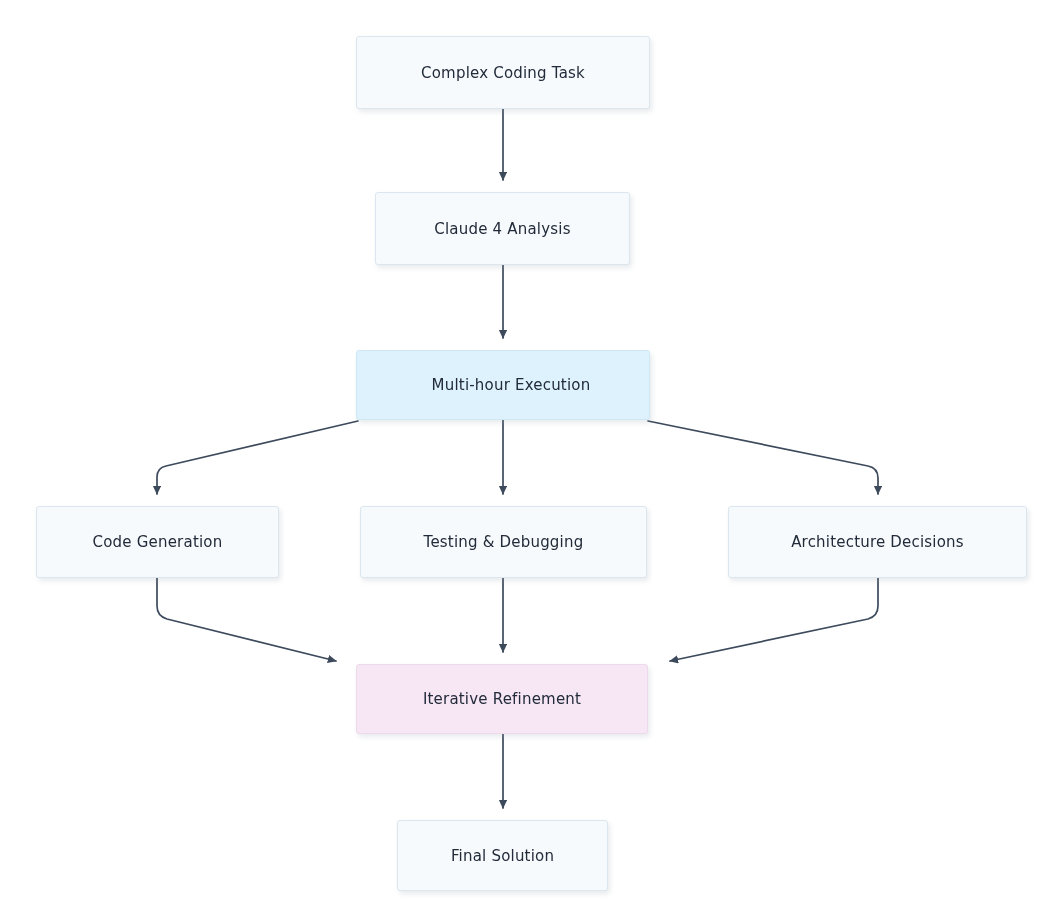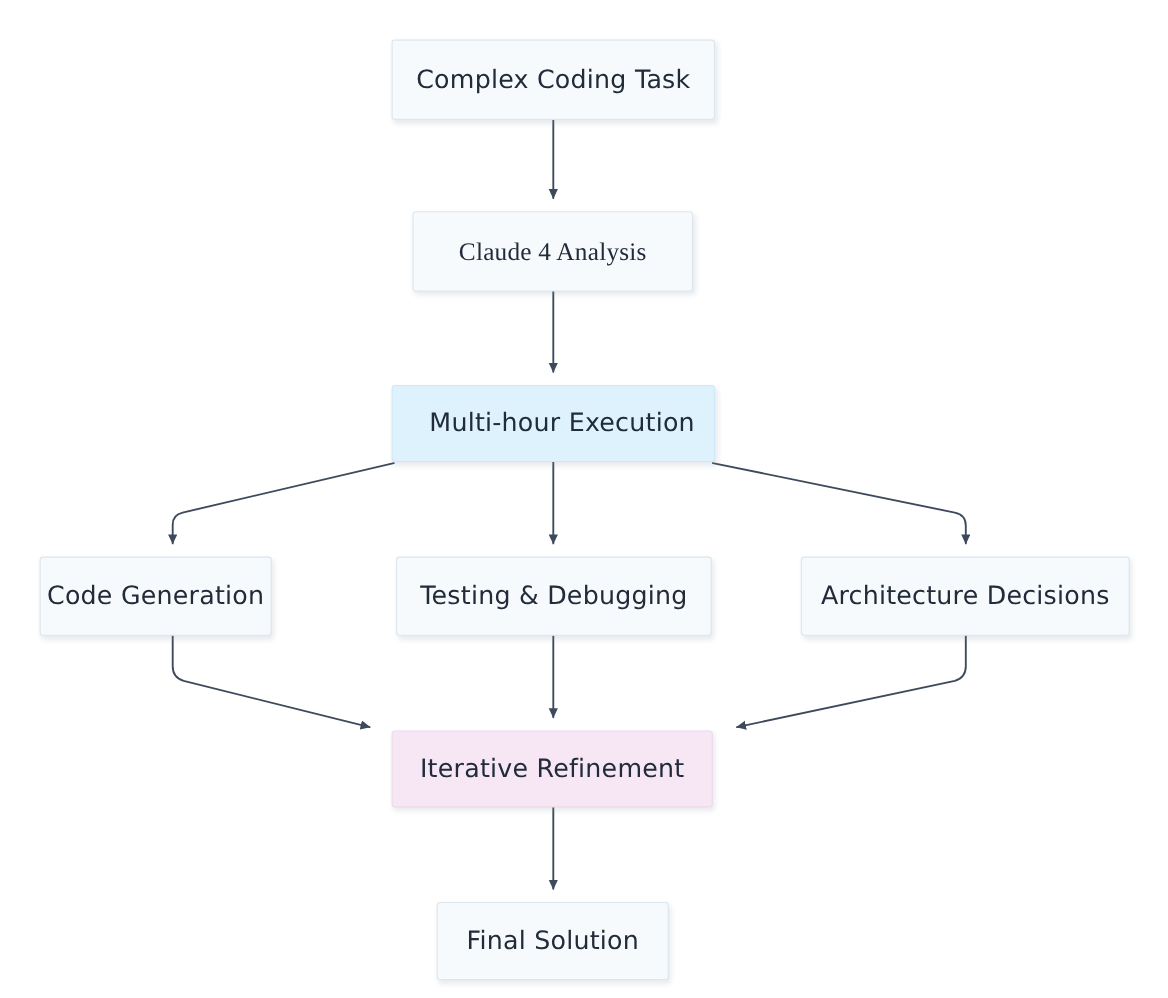--- a/index.html
+++ b/index.html
@@ -14,21 +14,21 @@
   svg#edges{position:absolute;left:0;top:0;width:1062px;height:907px;pointer-events:none;}
   .node{
     position:absolute;
     box-sizing:border-box;
     display:flex;align-items:center;justify-content:center;
     border:1px solid #dbe6ef;
     border-radius:3px;
     background:#f7fafc;
     box-shadow:2px 3px 5px rgba(140,150,165,0.20);
     color:#222b3a;
-    font-size:23px;
+    font-size:15px;
     letter-spacing:0.2px;
     white-space:nowrap;
   }
   .node.accent-blue{background:#ddf2fc;border-color:#cfe8f5;padding-left:16px;}
   .node.accent-pink{background:#f7e6f4;border-color:#eddaec;}
   .node .label{pointer-events:none;}
 </style>
 </head>
 <body style="background: rgb(255, 255, 255);">
 
@@ -58,27 +58,27 @@
 
       <path d="M878,578 L878,606 Q878,616 868,619 L670,661" marker-end="url(#arrowhead)"></path>
 
       <path d="M503,734 L503,808" marker-end="url(#arrowhead)"></path>
     </g>
   </svg>
 
   <div class="node" style="left: 356px; top: 36px; width: 294px; height: 73px;">
     <span class="label">Complex Coding Task</span>
   </div>
-  <div class="node" style="left: 375px; top: 192px; width: 255px; height: 73px; font-family: Liberation Serif, serif;">
+  <div class="node" style="left: 375px; top: 192px; width: 255px; height: 73px;">
     <span class="label">Claude 4 Analysis</span>
   </div>
   <div class="node accent-blue" style="left: 356px; top: 350px; width: 294px; height: 70px; background: rgb(221, 242, 252);">
     <span class="label">Multi-hour Execution</span>
   </div>
-  <div class="node" style="left: 36px; top: 506px; width: 211px; height: 72px;">
+  <div class="node" style="left: 36px; top: 506px; width: 243px; height: 72px;">
     <span class="label">Code Generation</span>
   </div>
   <div class="node" style="left: 728px; top: 506px; width: 299px; height: 72px;">
     <span class="label">Architecture Decisions</span>
   </div>
   <div class="node" style="left: 360px; top: 506px; width: 287px; height: 72px;">
     <span class="label">Testing &amp; Debugging</span>
   </div>
   <div class="node accent-pink" style="left: 356px; top: 664px; width: 292px; height: 70px; background: rgb(247, 230, 244);">
     <span class="label">Iterative Refinement</span>

